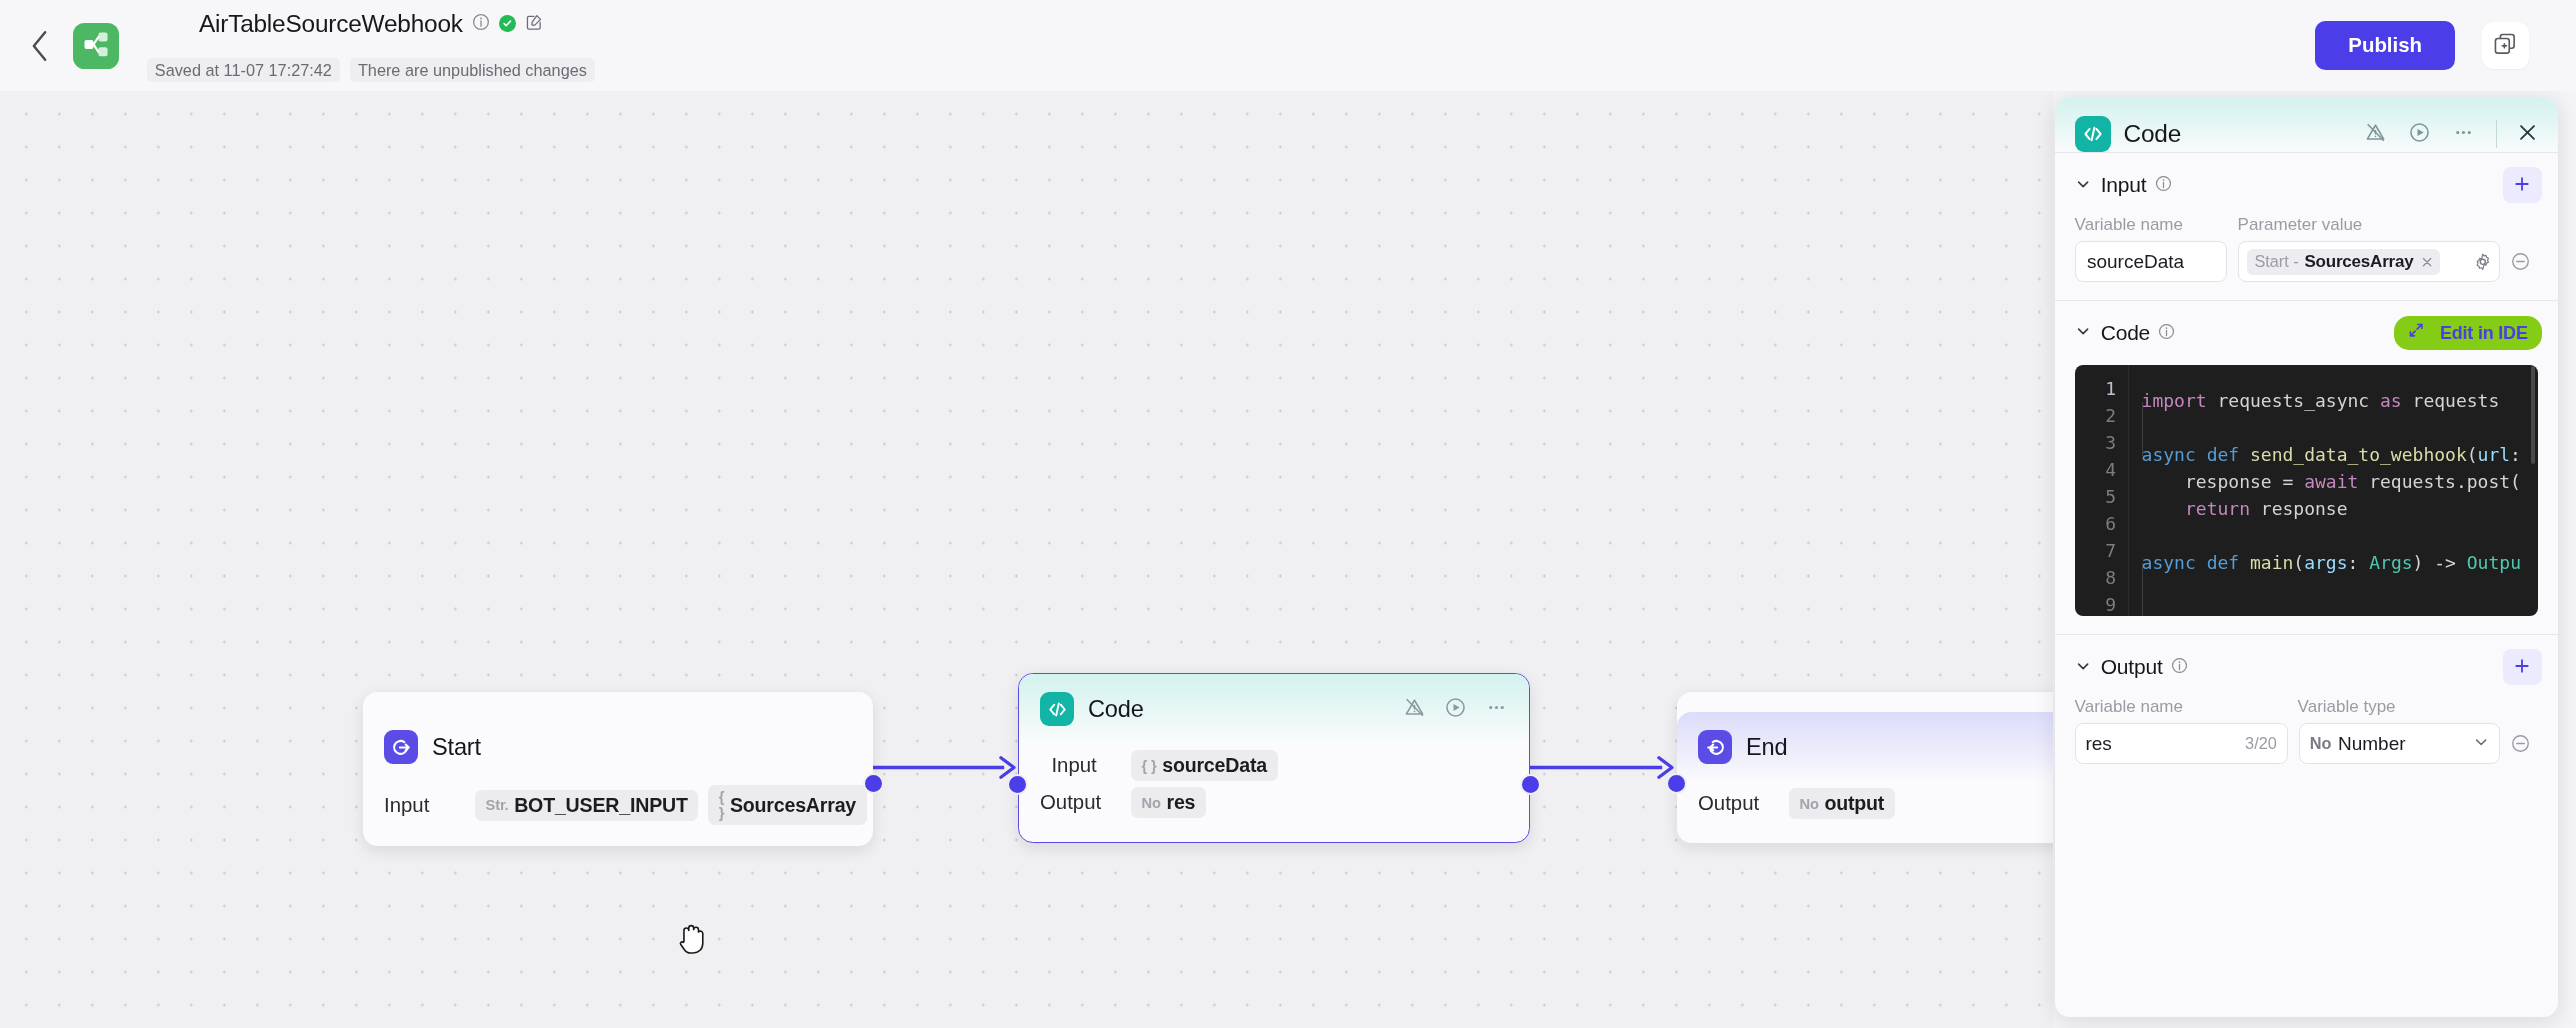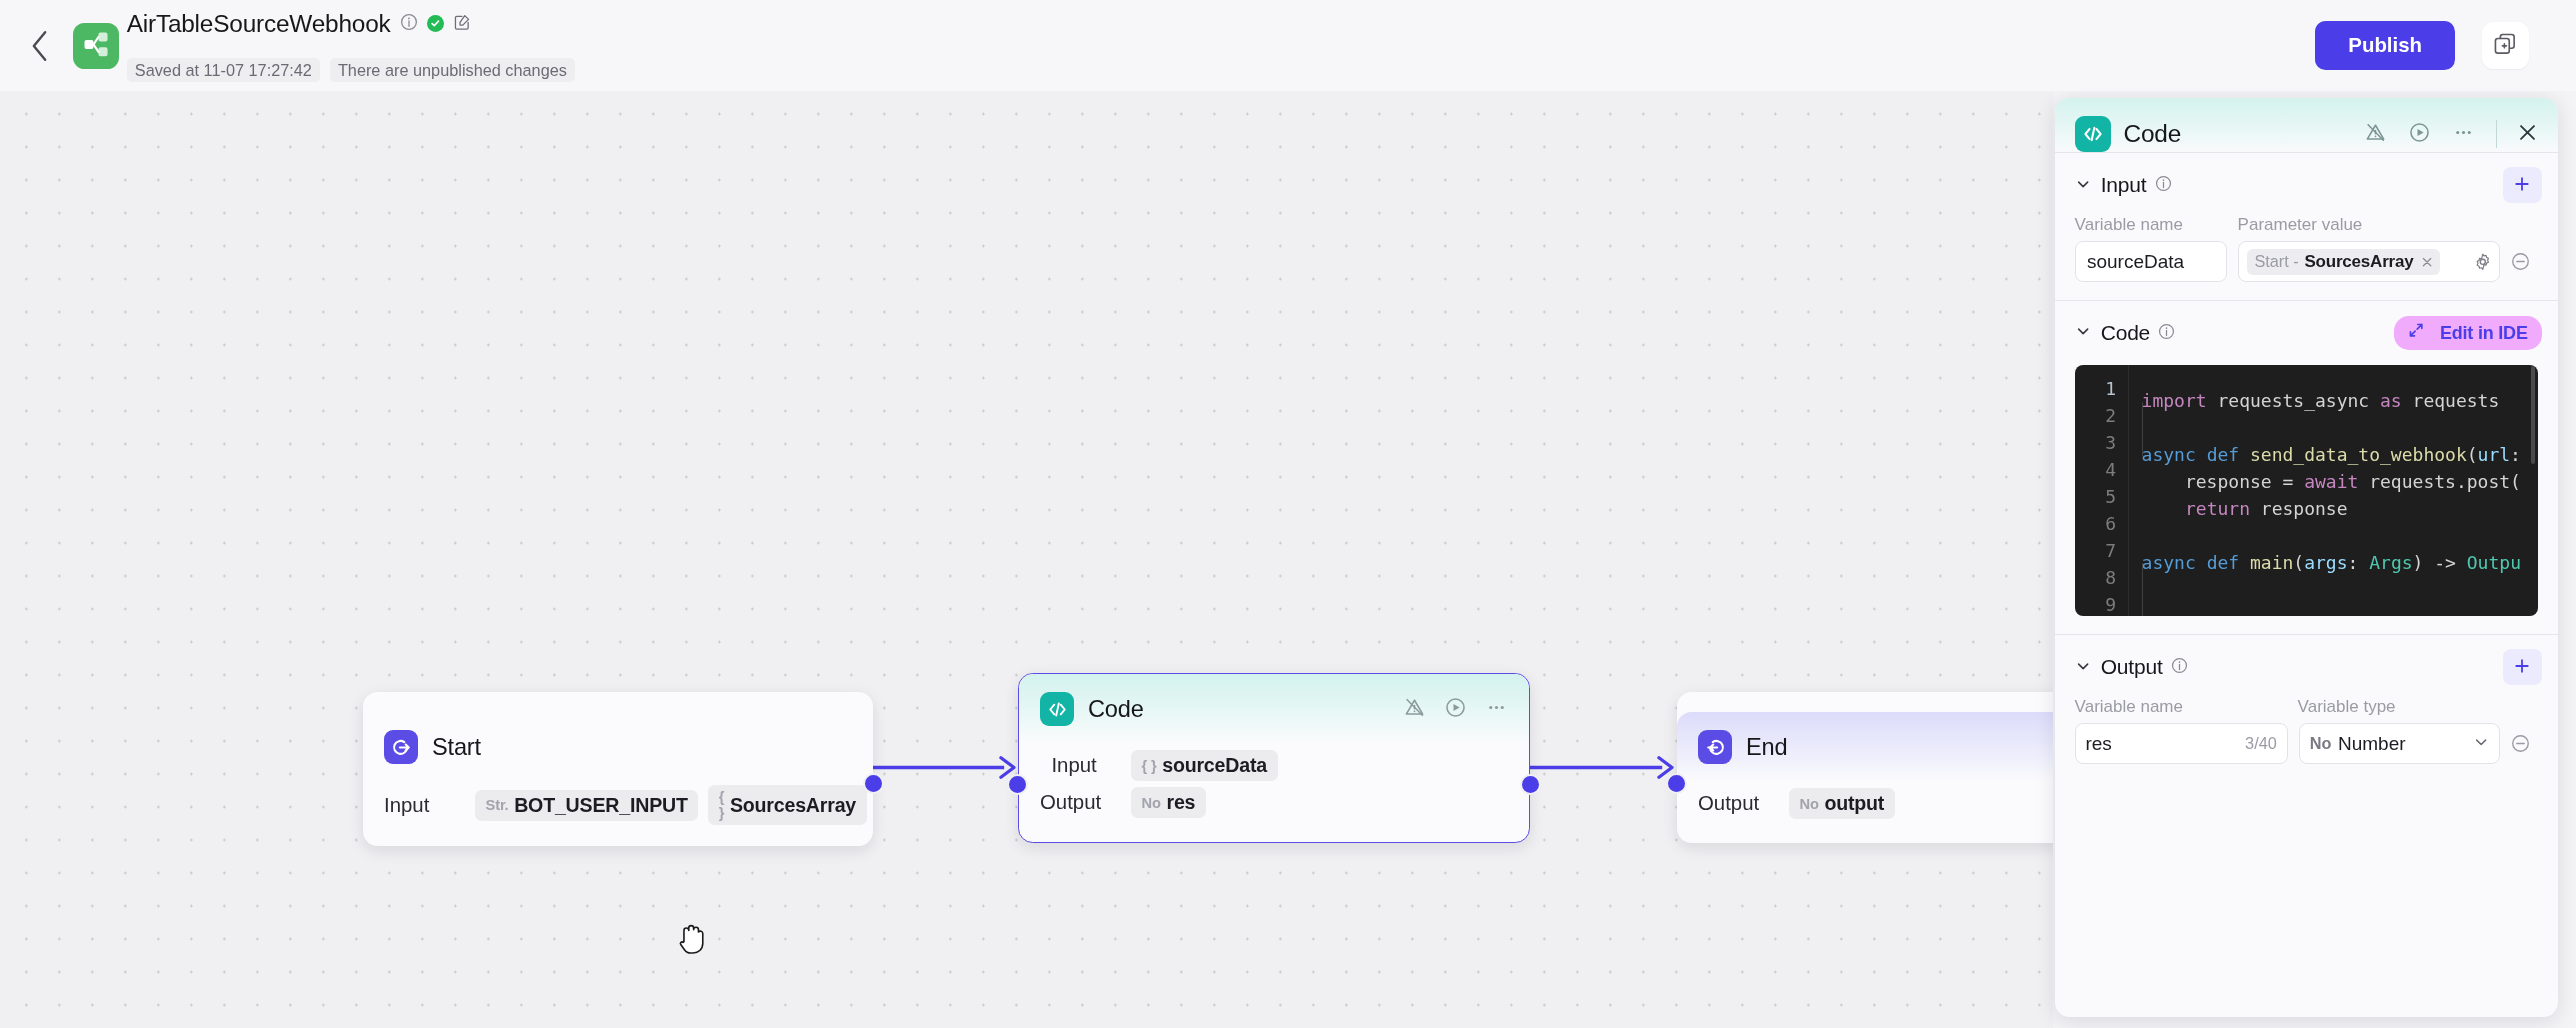--- a/index.html
+++ b/index.html
@@ -24,21 +24,21 @@
     display: flex; align-items: center; justify-content: center;
     cursor: pointer; flex: none;
   }
   .back-btn svg { display:block; }
   .app-logo {
     width: 46px; height: 46px; border-radius: 11.4px;
     background: #4cb863;
     display: flex; align-items: center; justify-content: center;
     margin-left: 14.7px; flex: none;
   }
-  .title-block { margin-left: 8px; display: flex; flex-direction: column; justify-content: center; gap: 19px; }
+  .title-block { margin-left: 28px; display: flex; flex-direction: column; justify-content: center; gap: 19px; align-items: center; }
   .title-row { display: flex; align-items: center; gap: 9px; }
   .title-text {
     font-size: 24.4px; color: #18181b; font-weight: 400;
     letter-spacing: -0.2px; line-height: 29px;
   }
   .check-badge {
     width: 17px; height: 17px; border-radius: 50%;
     background: #22bb55; display:flex; align-items:center; justify-content:center; flex:none;
   }
   .meta-row { display: flex; align-items: center; gap: 9.8px; margin-top: 1.6px; }
@@ -146,21 +146,21 @@
   }
   .chev { margin-right: 9.8px; display:block; }
   .sect-title { font-size: 21px; color: #17171b; letter-spacing: -0.2px; }
   .ic-i { margin-left: 8.1px; display:block; }
   .plus-btn {
     margin-left: auto; width: 39px; height: 36px; border-radius: 8.1px;
     background: #eceafd; display: flex; align-items: center; justify-content: center;
     cursor: pointer; border: none;
   }
   .ide-btn {
-    margin-left: auto; background: #f0abfc; border-radius: 15px;
+    margin-left: auto; background: #84cc16; border-radius: 15px;
     display: flex; align-items: center; gap: 16px;
     padding: 6.5px 14px; cursor: pointer; border: none;
   }
   .ide-btn span { font-size: 18px; color: #4b3ee8; font-weight: 700; letter-spacing: -0.2px; }
 
   .col-hd { display: flex; padding: 3.3px 19.6px 6.5px 19.6px; }
   .col-hd div { font-size: 17px; color: #9b9ba5; }
 
   .in-row { display: flex; align-items: center; padding: 0 16.3px 0 19.6px; gap: 0; }
   .inp {
@@ -599,21 +599,21 @@
   </div>
 
   <div class="col-hd">
     <div style="width:223px;">Variable name</div>
     <div>Variable type</div>
   </div>
 
   <div class="out-row">
     <div class="out-name">
       <span class="v">res</span>
-      <span class="c">3/40</span>
+      <span class="c">3/20</span>
     </div>
     <div class="type-sel">
       <span class="t">No</span>
       <span class="n">Number</span>
       <span class="cv">
         <svg width="16.3" height="16.3" viewBox="0 0 20 20" fill="none">
           <path d="M4.5 7.5 L10 13 L15.5 7.5" stroke="#6a6a74" stroke-width="1.8" stroke-linecap="round" stroke-linejoin="round"></path>
         </svg>
       </span>
     </div>

